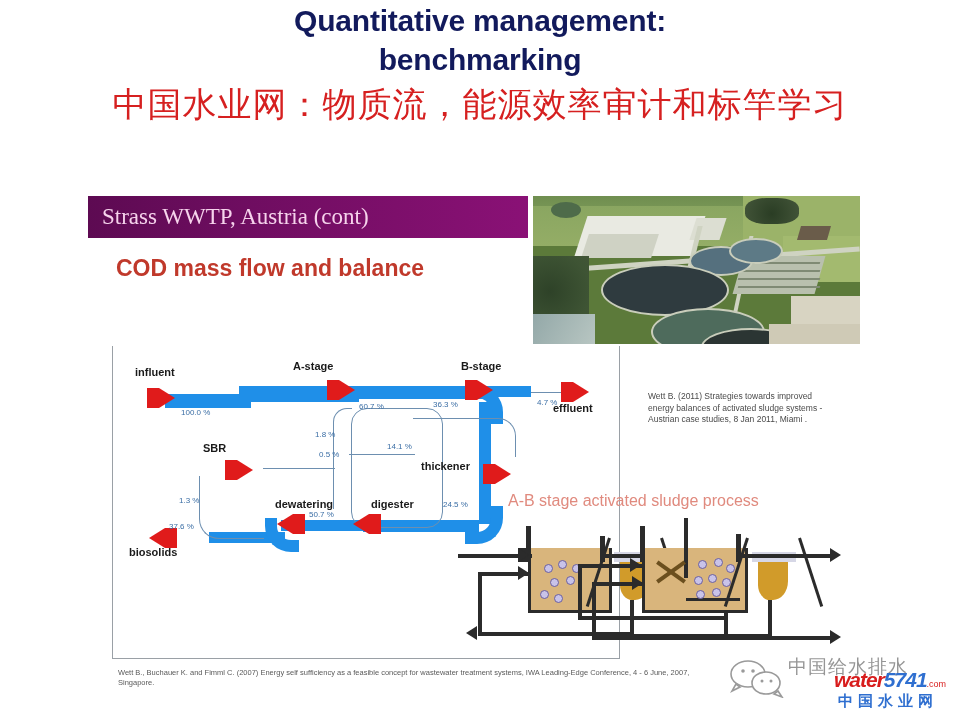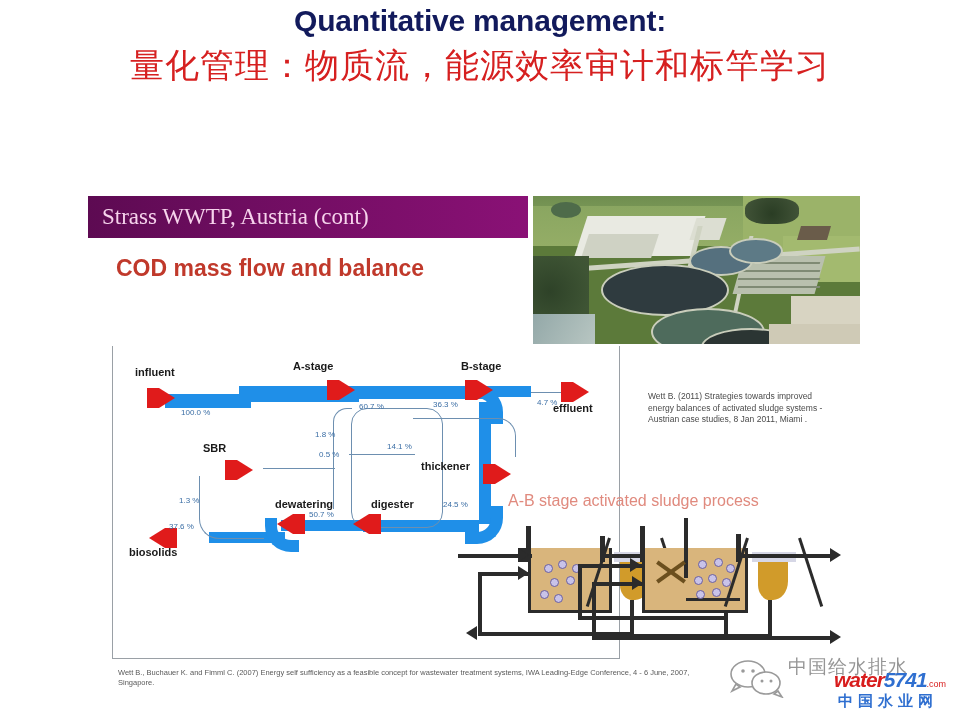--- a/index.html
+++ b/index.html
@@ -144,21 +144,22 @@
   }
   .wm-chat{position:absolute;left:2px;top:6px;width:56px;height:40px;}
 </style>
 </head>
 <body>
 
 <div class="page">
 
   <div class="title-block">
     <div class="title-en">Quantitative management:</div>
-    <div class="title-zh">量化管理：物质流，能源效率审计和标竿学习</div>
+    <div class="title-en">benchmarking</div>
+    <div class="title-zh">中国水业网：物质流，能源效率审计和标竿学习</div>
   </div>
 
   <div class="slide">
 
     <div class="banner"></div>
     <div class="banner-text">Strass WWTP, Austria (cont)</div>
 
     <div class="cod-heading">
       <div>COD mass flow and balance</div>
     </div>

